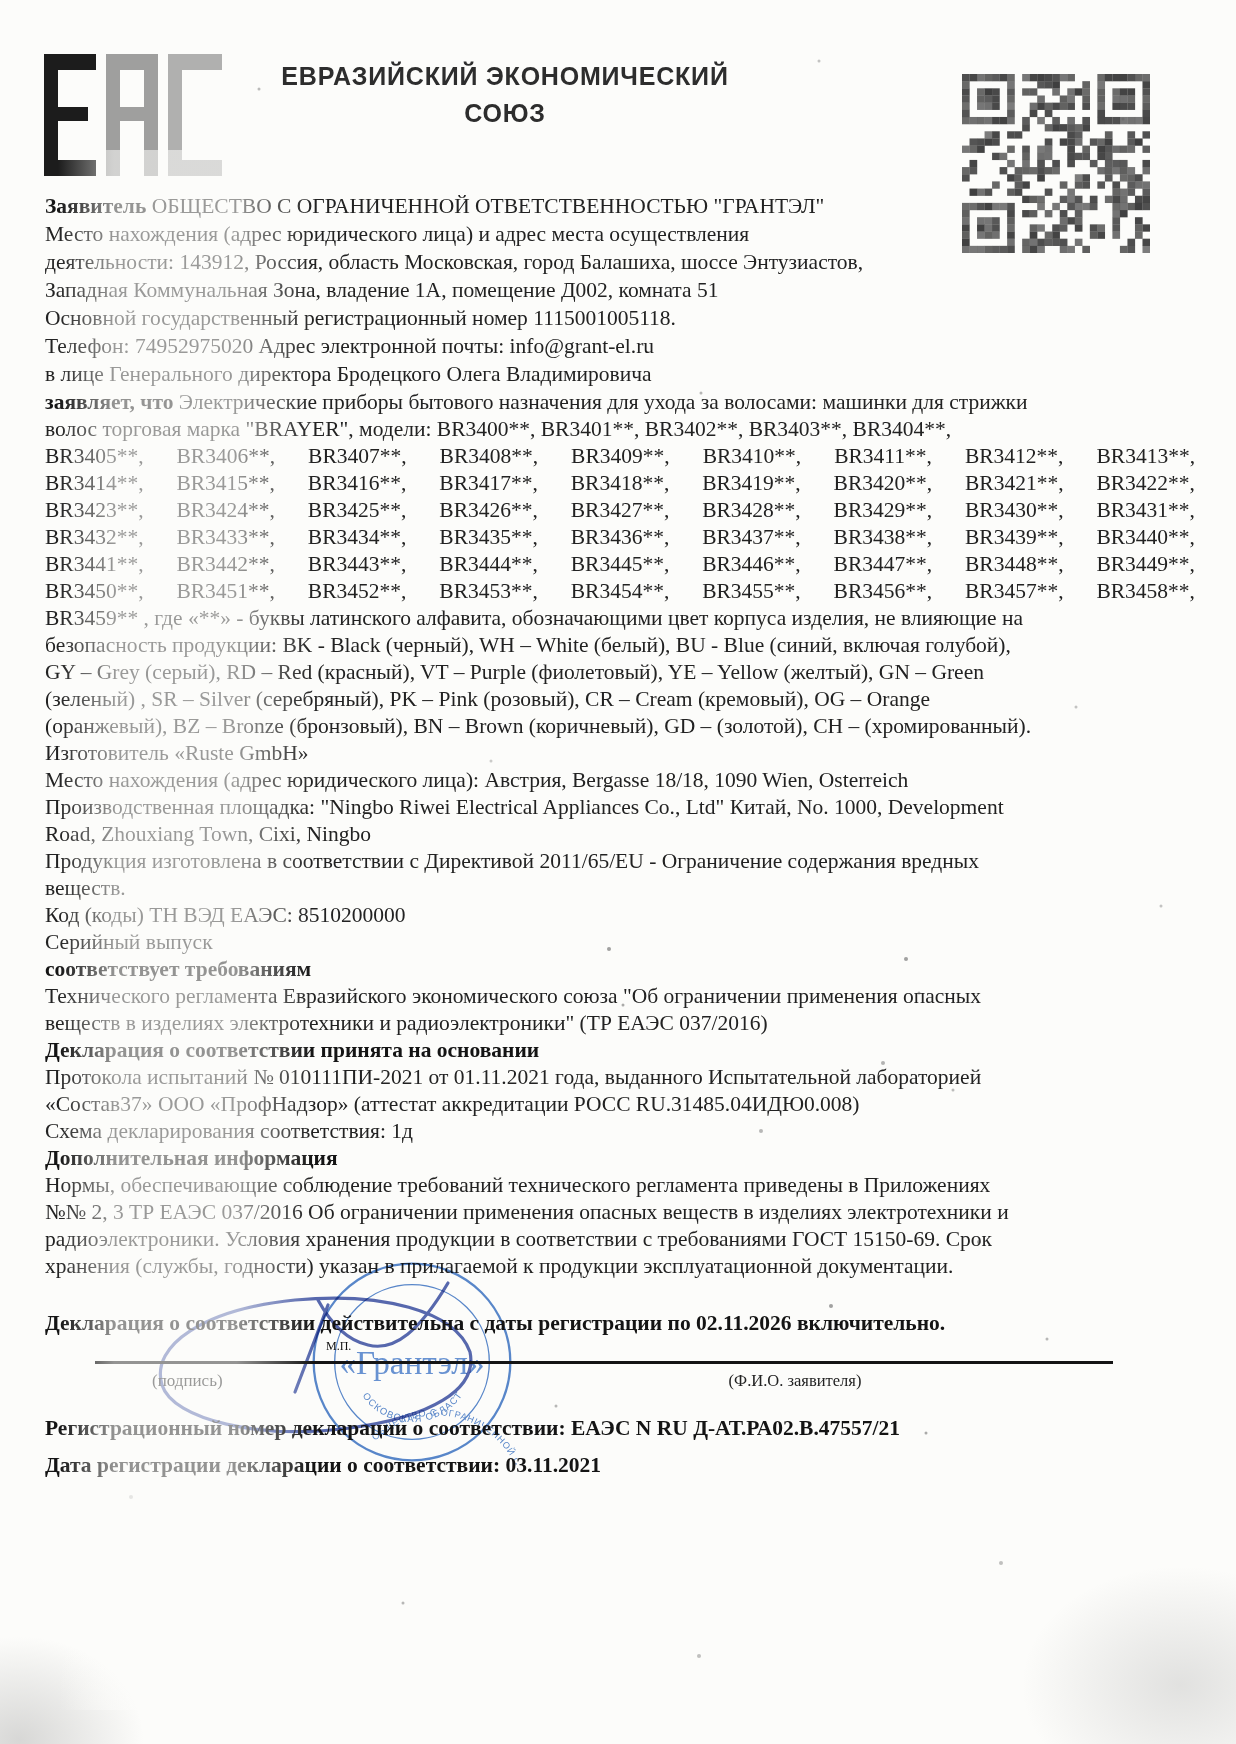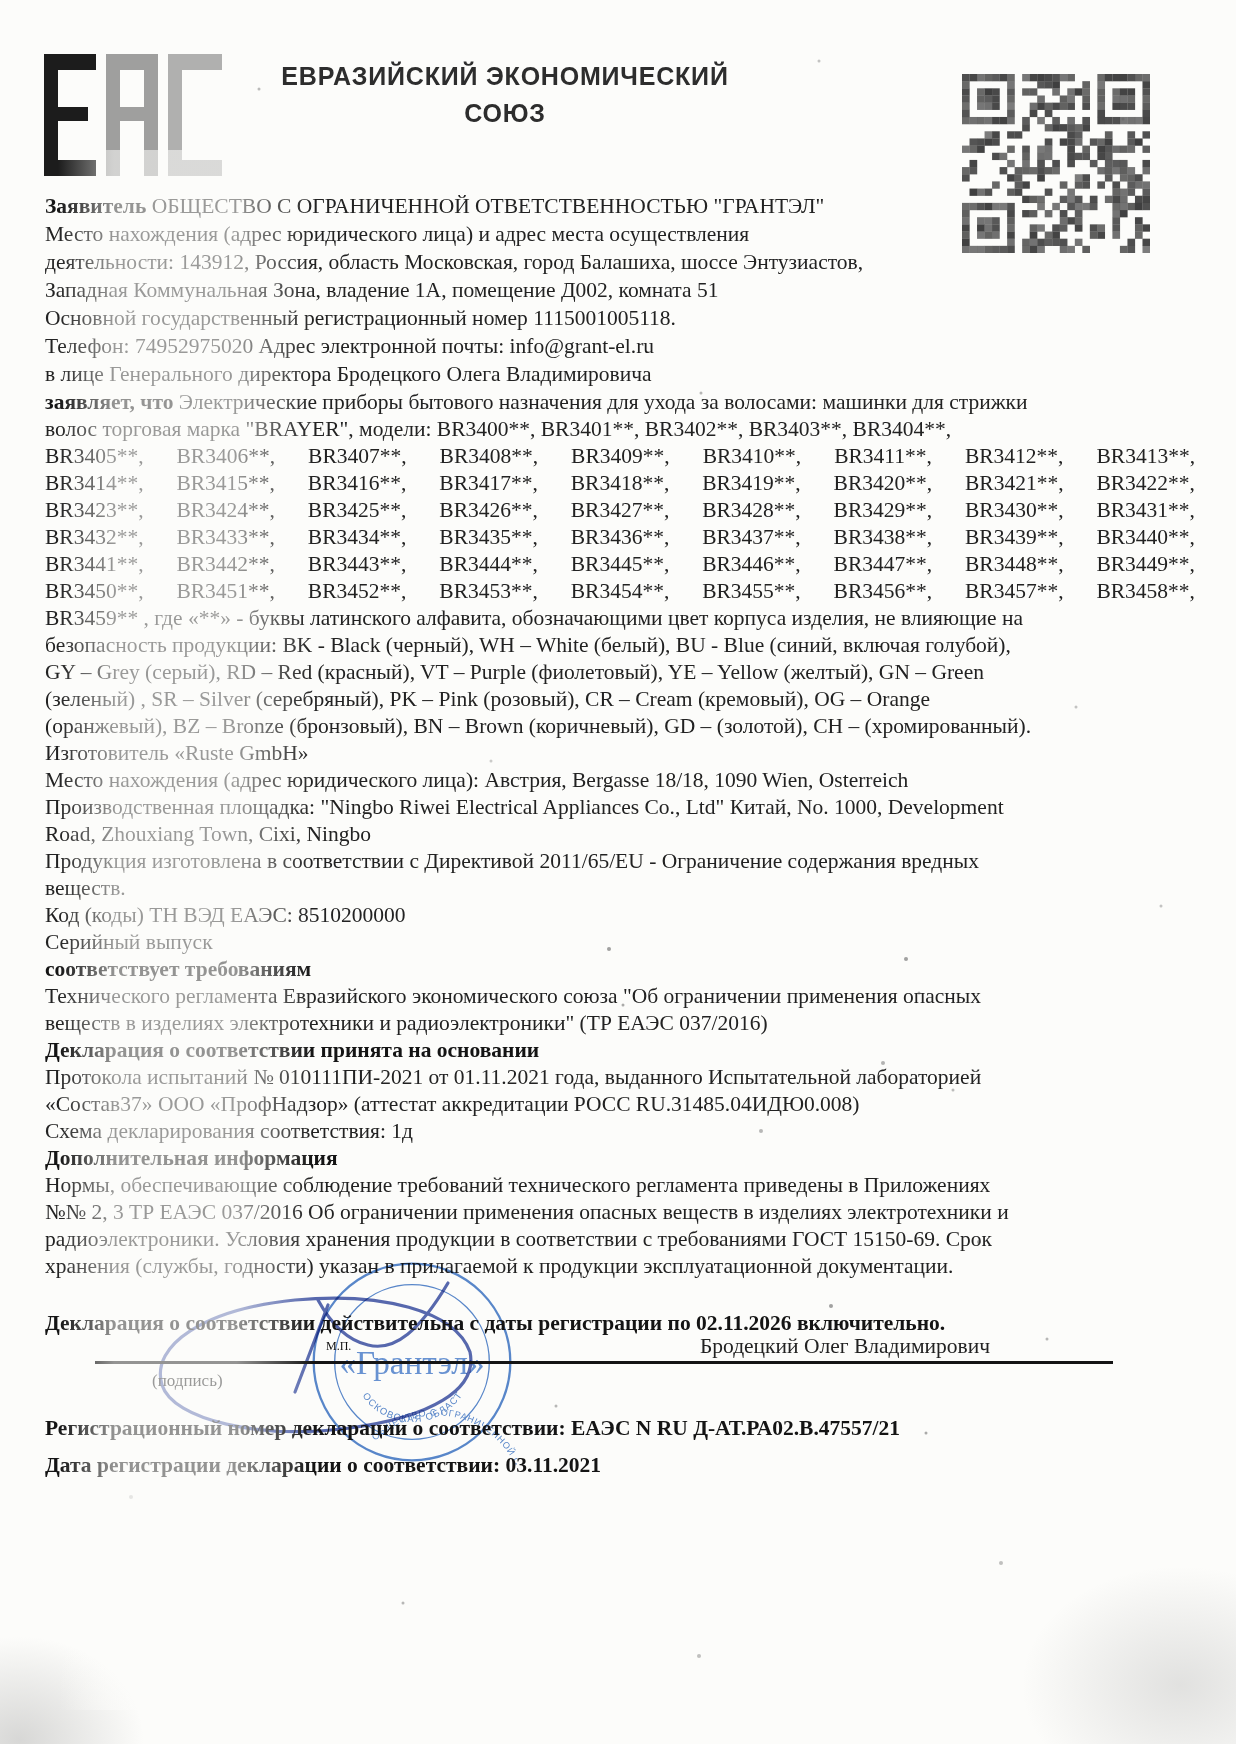--- a/index.html
+++ b/index.html
@@ -459,23 +459,23 @@
     <div class="tline headline">Дополнительная информация</div>
     <div class="tline">Нормы, обеспечивающие соблюдение требований технического регламента приведены в Приложениях</div>
     <div class="tline">№№ 2, 3 ТР ЕАЭС 037/2016 Об ограничении применения опасных веществ в изделиях электротехники и</div>
     <div class="tline">радиоэлектроники. Условия хранения продукции в соответствии с требованиями ГОСТ 15150-69. Срок</div>
     <div class="tline">хранения (службы, годности) указан в прилагаемой к продукции эксплуатационной документации.</div>
   </div>
 
   <div class="validity">Декларация о соответствии действительна с даты регистрации по 02.11.2026 включительно.</div>
 
   <div class="seal-mark">М.П.</div>
-  <div class="applicant-name">Бродецкий Олег Владимирович</div>
   <div class="sig-line"></div>
   <div class="cap-sign">(подпись)</div>
+  <div class="cap-name">(Ф.И.О. заявителя)</div>
 
   <div class="reg-number">Регистрационный номер декларации о соответствии: ЕАЭС N RU Д-АТ.РА02.В.47557/21</div>
   <div class="reg-date">Дата регистрации декларации о соответствии: 03.11.2021</div>
 
   <div class="stamp">
     <svg width="210" height="210" viewBox="0 0 220 220">
       <defs>
         <path id="ringPath" d="M 71.5 192.5 A 91 91 0 1 1 71.4 192.6"></path>
         <path id="bottomArc" d="M 57.6 145 A 63 63 0 0 0 162.4 145"></path>
       </defs>

